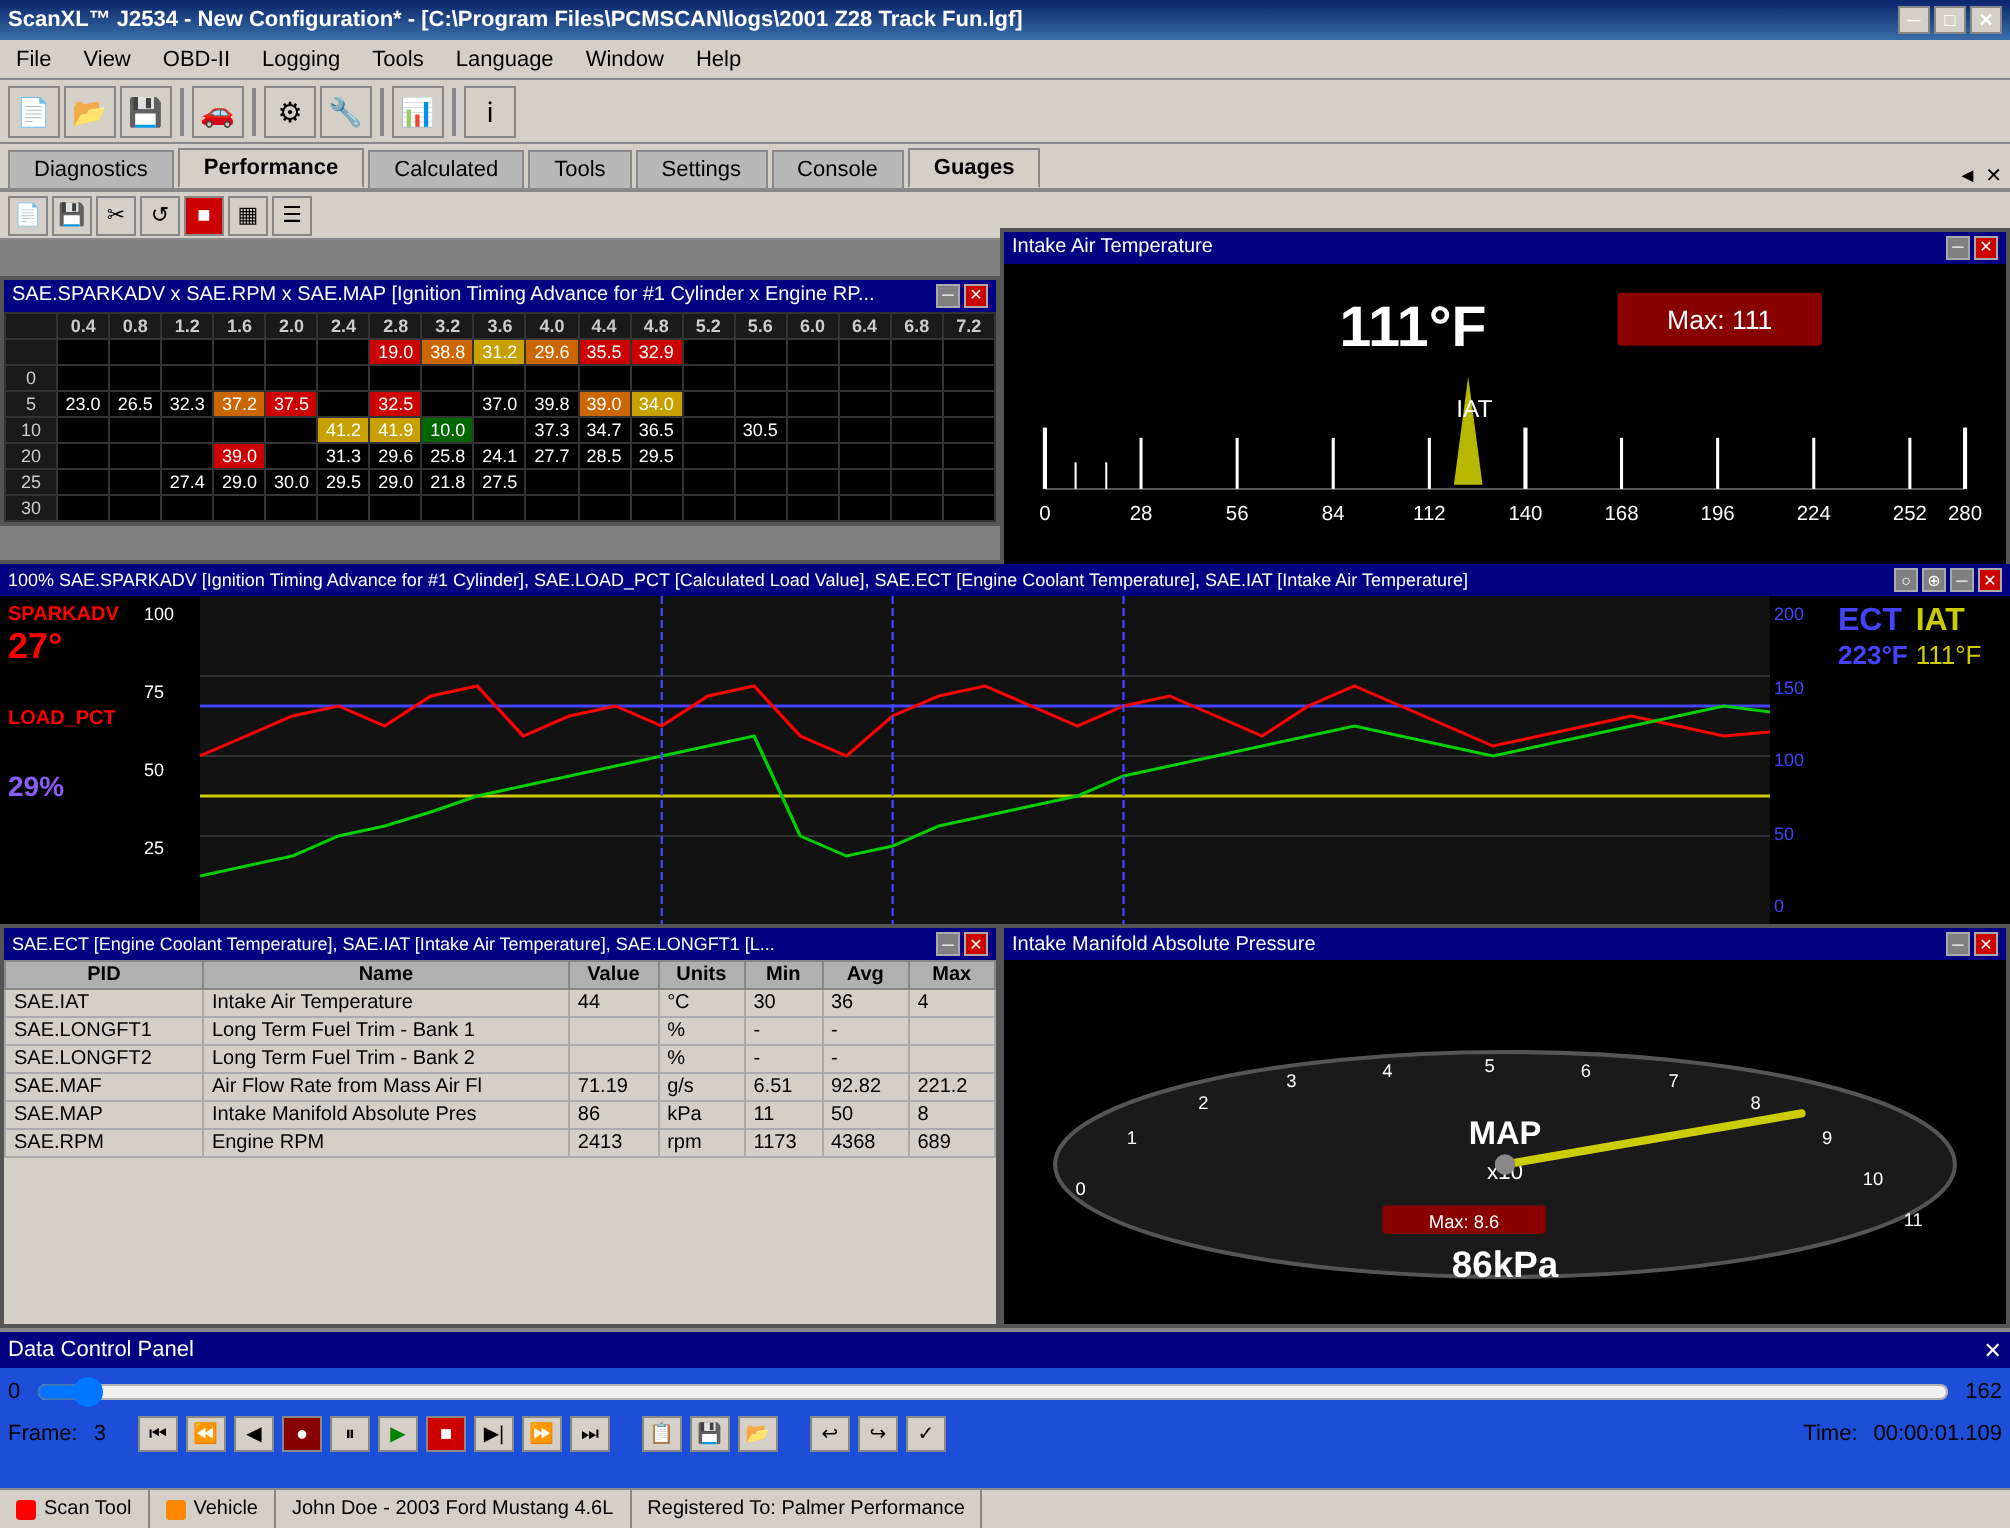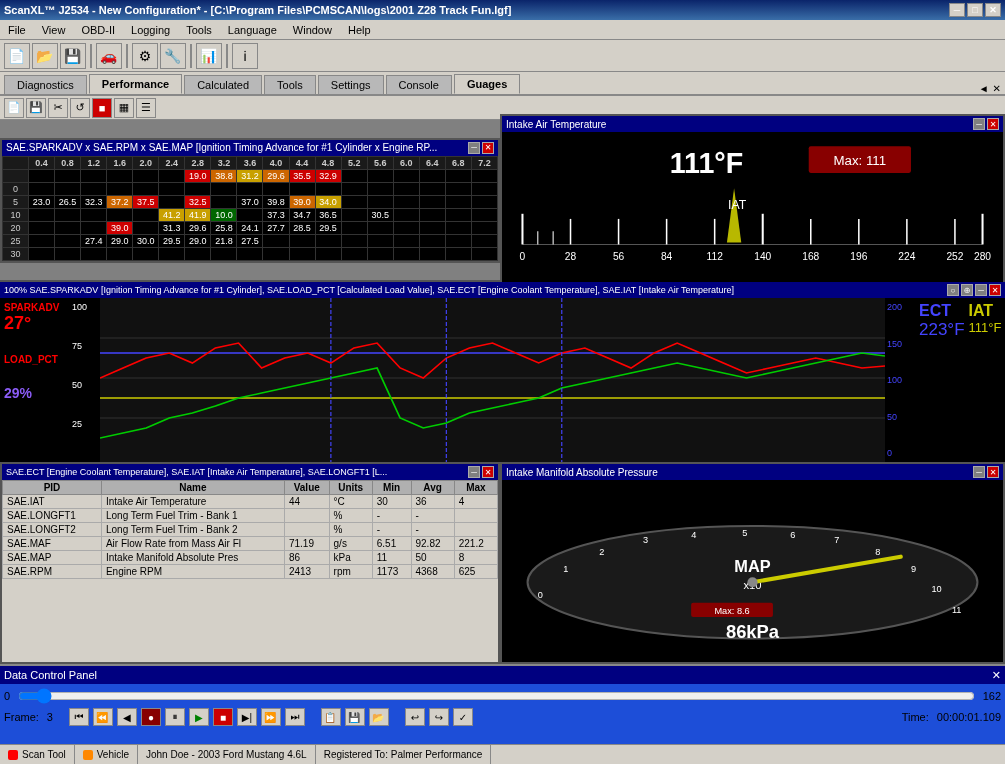--- a/index.html
+++ b/index.html
@@ -656,21 +656,21 @@
           <span>200</span>
             <span>150</span>
             <span>100</span>
             <span>50</span>
             <span>0</span>
         </div>
 
         <div style="width:90px; background:black; color:white; padding:4px; font-size:11px; display:flex; flex-direction:row; justify-content:flex-start; gap:4px;">
           <div>
             <div style="color:#4444ff; font-size:16px; font-weight:bold;">ECT</div>
-            <div style="color:#4444ff; font-size:17px;">223°F</div>
+            <div style="color:#4444ff; font-size:13px;font-weight:bold;">223°F</div>
           </div>
           <div>
             <div style="color:#cccc00; font-size:16px; font-weight:bold;">IAT</div>
             <div style="color:#cccc00; font-size:13px;">111°F</div>
           </div>
         </div>
       </div>
     </div>
   </div>
 
@@ -743,21 +743,21 @@
                 <td>50</td>
                 <td>8</td>
             </tr>
             <tr>
               <td>SAE.RPM</td>
                 <td>Engine RPM</td>
                 <td>2413</td>
                 <td>rpm</td>
                 <td>1173</td>
                 <td>4368</td>
-                <td>625</td>
+                <td>689</td>
             </tr>
           </tbody>
         </table>
       </div>
     </div>
 
     <div id="map-gauge-panel" class="panel" style="flex:1; background:black;">
       <div class="panel-header">
         <span>Intake Manifold Absolute Pressure</span>
         <div class="panel-controls">

